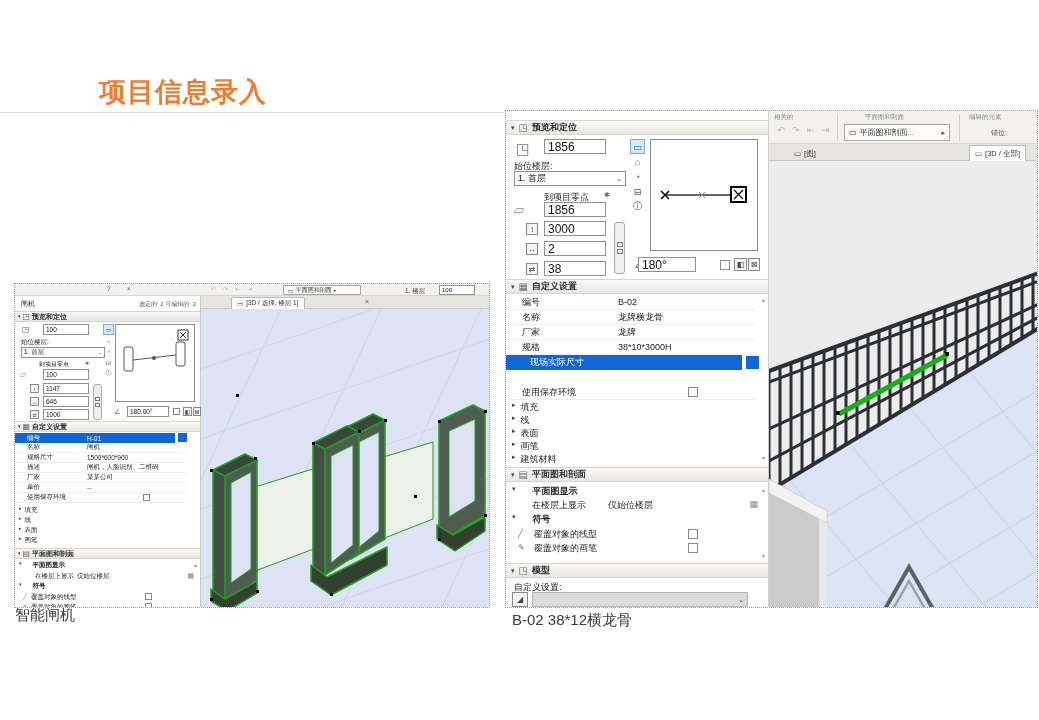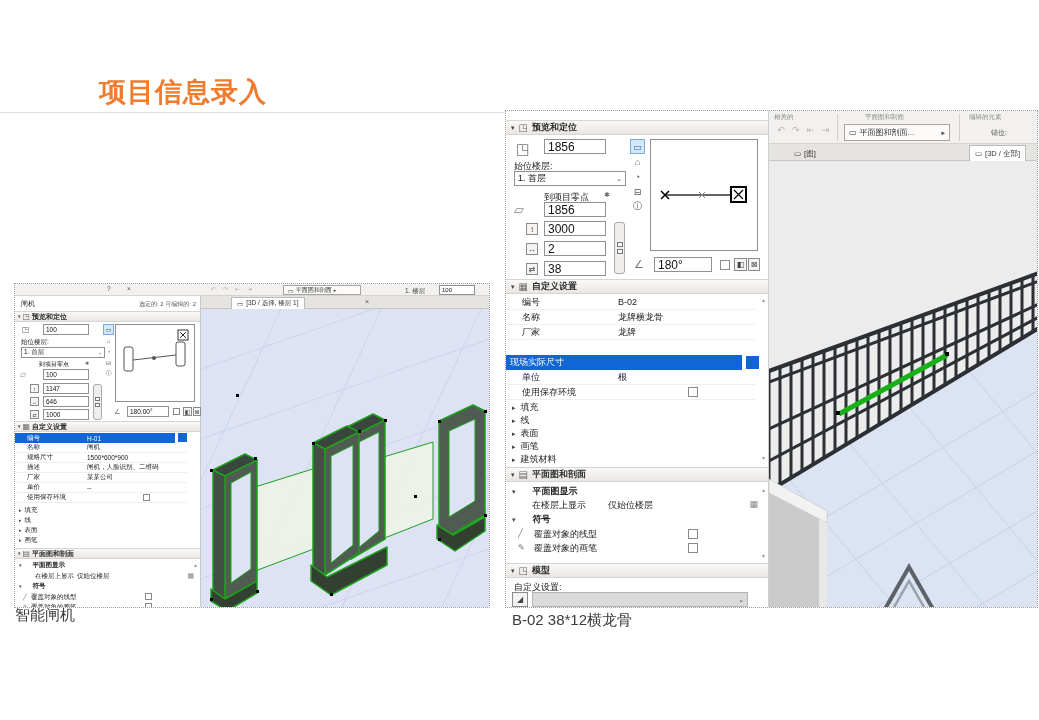--- a/index.html
+++ b/index.html
@@ -17,21 +17,21 @@
 .chev{font-size:7px;color:#444;line-height:1}
 .sic{font-size:10px;color:#666;line-height:1}
 .inp{position:absolute;border:1px solid #909090;background:#fff;display:flex;align-items:center;
  padding:0 3px;font-size:12px;color:#111;white-space:nowrap;overflow:hidden}
 .ddl{position:absolute;border:1px solid #909090;background:#fff;display:flex;align-items:center;
  justify-content:space-between;padding:0 3px;font-size:9px;color:#111}
 .lbl{position:absolute;font-size:9px;color:#222;white-space:nowrap}
 .cb{position:absolute;width:10px;height:10px;border:1px solid #8a8a8a;background:#fff}
 .trow{position:absolute;left:0;display:flex;align-items:center;font-size:9px;color:#222;white-space:nowrap}
 .trow.sel{background:#1066d6;color:#fff}
-.grp{position:absolute;display:flex;align-items:center;gap:5px;font-size:9px;color:#222;white-space:nowrap}
+.grp{position:absolute;display:flex;align-items:flex-start;gap:5px;font-size:9px;color:#222;white-space:nowrap}
 .mini{position:absolute;border:1px solid #8a8a8a;background:#f5f4f2;display:flex;align-items:center;
  justify-content:center;font-size:8px;color:#444}
 .chain{position:absolute;border:1px solid #aaa;background:#efeeec;border-radius:3px;display:flex;
  flex-direction:column;align-items:center;justify-content:center;gap:2px}
 .chain i{width:6px;height:5px;border:1px solid #777;background:#fff;display:block}
 .vstrip{position:absolute;display:flex;flex-direction:column}
 .vstrip .vi{width:15px;height:15px;display:flex;align-items:center;justify-content:center;
  font-size:9px;color:#555;border:1px solid transparent}
 .vstrip .vi.on{background:#d6e7f8;border:1px solid #7aabdd;color:#1c5da8}
 .pbox{position:absolute;background:#fff;border:1px solid #8d8d8d}
@@ -361,21 +361,21 @@
     <div class="pbox" style="left:144px;top:28px;width:108px;height:112px">
       <svg width="106" height="110">
         <line x1="14" y1="55" x2="86" y2="55" stroke="#333" stroke-width="1.5"></line>
         <path d="M10,51 l8,8 M18,51 l-8,8" stroke="#000" stroke-width="1.5"></path>
         <path d="M48,52 l6,6 M54,52 l-6,6" stroke="#888"></path>
         <rect x="80" y="47" width="15" height="15" fill="#fff" stroke="#000" stroke-width="2"></rect>
         <path d="M83,50 l9,9 M92,50 l-9,9" stroke="#000" stroke-width="1.2"></path>
       </svg>
     </div>
     <span class="sic" style="position:absolute;left:128px;top:148px;font-size:11px;color:#777">∠</span>
-    <div class="inp" style="left:148px;top:146px;width:58px;height:15px">180°</div>
+    <div class="inp" style="left:132px;top:146px;width:58px;height:15px">180°</div>
     <div class="cb" style="left:214px;top:149px"></div>
     <div class="mini" style="left:228px;top:147px;width:13px;height:13px">
         <span>◧</span>
       </div>
     <div class="mini" style="left:242px;top:147px;width:12px;height:13px">
         <span>⊠</span>
       </div>
 
     <div class="sec-h" style="top:168px">
       <span class="chev">▾</span>
@@ -388,29 +388,29 @@
     </div>
     <span class="scroll" style="right:3px;top:186px">▴</span>
     <div class="trow" style="top:199px;width:250px;height:15px;border-bottom:1px solid #f0f0f0">
       <span style="padding-left:16px;width:112px">名称</span>
       <span>龙牌横龙骨</span>
     </div>
     <div class="trow" style="top:214px;width:250px;height:15px;border-bottom:1px solid #f0f0f0">
       <span style="padding-left:16px;width:112px">厂家</span>
       <span>龙牌</span>
     </div>
+    <div class="trow" style="top:229px;width:250px;height:15px;border-bottom:1px solid #f0f0f0">
+      <span style="padding-left:16px;width:112px">规格</span>
+      <span>38*10*3000H</span>
+    </div>
     <div class="trow sel" style="top:244px;width:236px;height:15px">
-      <span style="padding-left:4px;width:112px">现场实际尺寸</span>
+      <span style="padding-left:24px;width:112px">现场实际尺寸</span>
       <span></span>
     </div>
     <div class="bluebox" style="left:240px;top:245px;width:13px;height:13px"></div>
-    <div class="trow" style="top:259px;width:250px;height:15px;border-bottom:1px solid #f0f0f0">
-      <span style="padding-left:16px;width:112px">单位</span>
-      <span>根</span>
-    </div>
     <div class="trow" style="top:274px;width:250px;height:15px;border-bottom:1px solid #f0f0f0">
       <span style="padding-left:16px;width:112px">使用保存环境</span>
     </div>
     <div class="cb" style="left:182px;top:276px"></div>
     <div class="grp" style="left:6px;top:290px">
       <span class="chev">▸</span>
       <span>填充</span>
     </div>
     <div class="grp" style="left:6px;top:303px">
       <span class="chev">▸</span>

